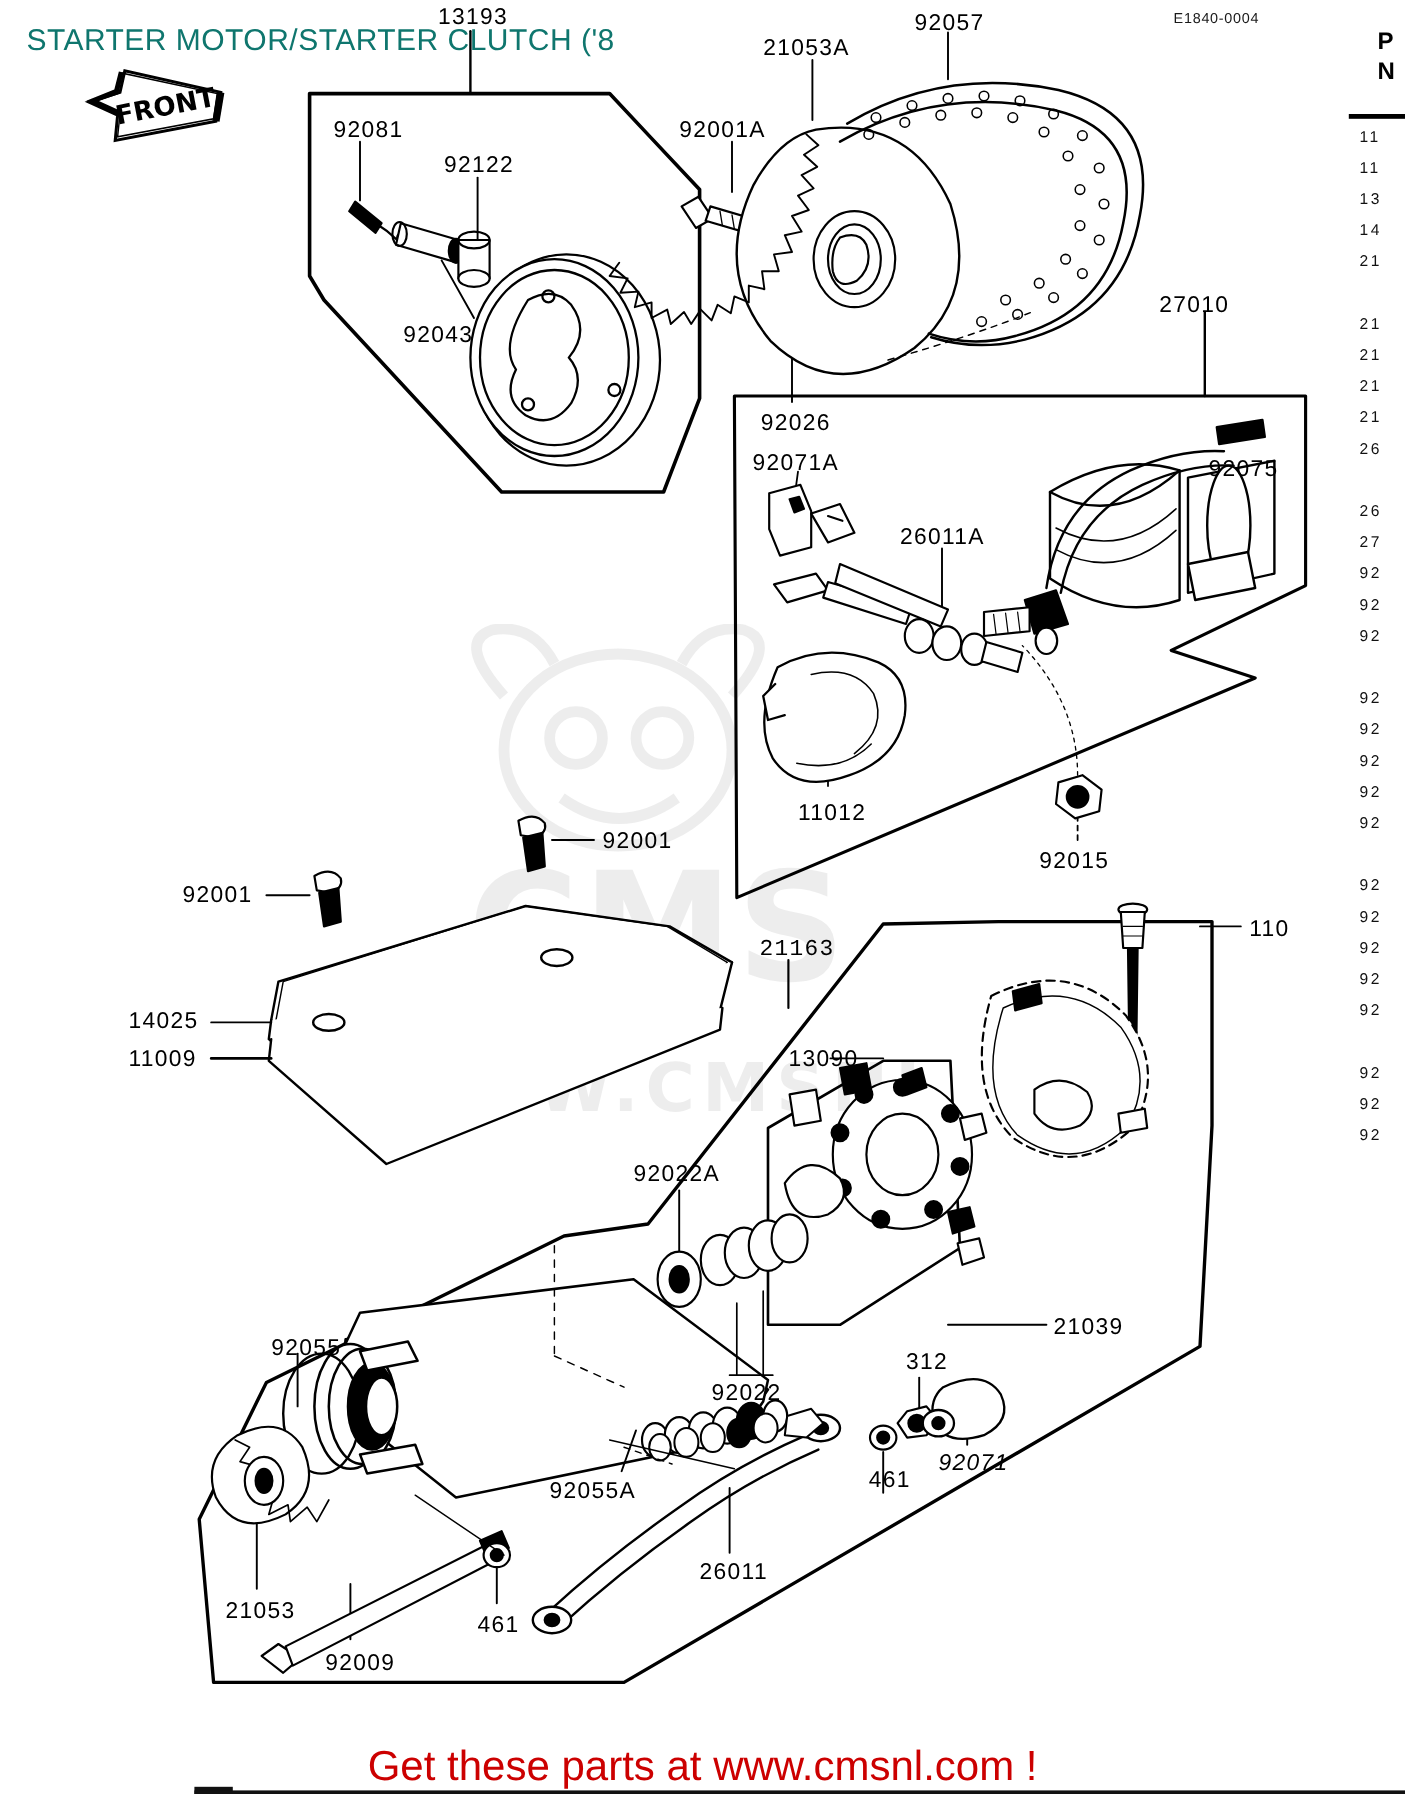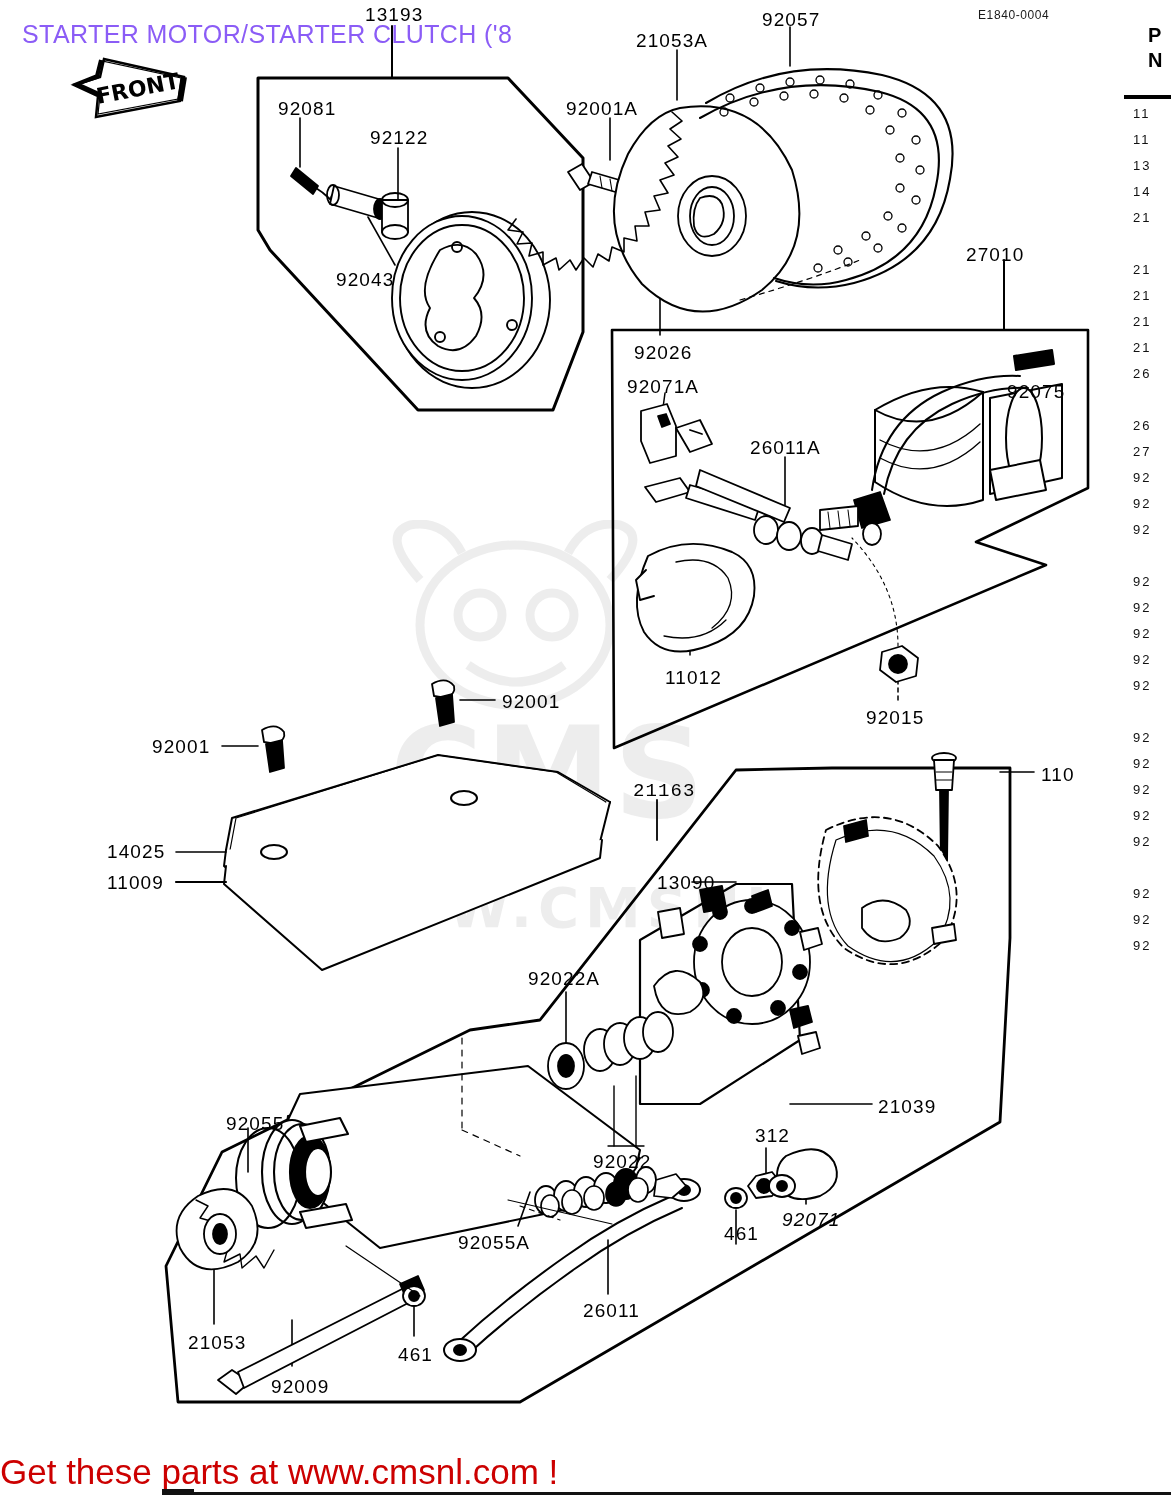--- a/index.html
+++ b/index.html
@@ -16,21 +16,21 @@
     color: #000;
   }
   #page { position: absolute; inset: 0; }
 
   
   .page-title {
     position: absolute;
     left: 22px; top: 20px;
     font-size: 25px;
     letter-spacing: 0.4px;
-    color: #8b5cf6;
+    color: #0f766e;
     white-space: nowrap;
     font-family: "Liberation Sans", sans-serif;
   }
   .doc-code {
     position: absolute;
     left: 978px; top: 8px;
     font-size: 12px;
     letter-spacing: 0.6px;
     color: #1a1a1a;
     white-space: nowrap;
@@ -115,20 +115,21 @@
     letter-spacing: 2px;
     color: #111;
     white-space: nowrap;
   }
 
   
   .footer-text {
     position: absolute;
     left: 0; top: 1452px;
     width: 1171px;
+    text-align: center;
     font-family: "Liberation Sans", sans-serif;
     font-size: 35px;
     font-weight: normal;
     color: #cc0000;
     white-space: nowrap;
   }
   .footer-rule {
     position: absolute;
     left: 162px; top: 1492px;
     width: 1009px; height: 3px;

